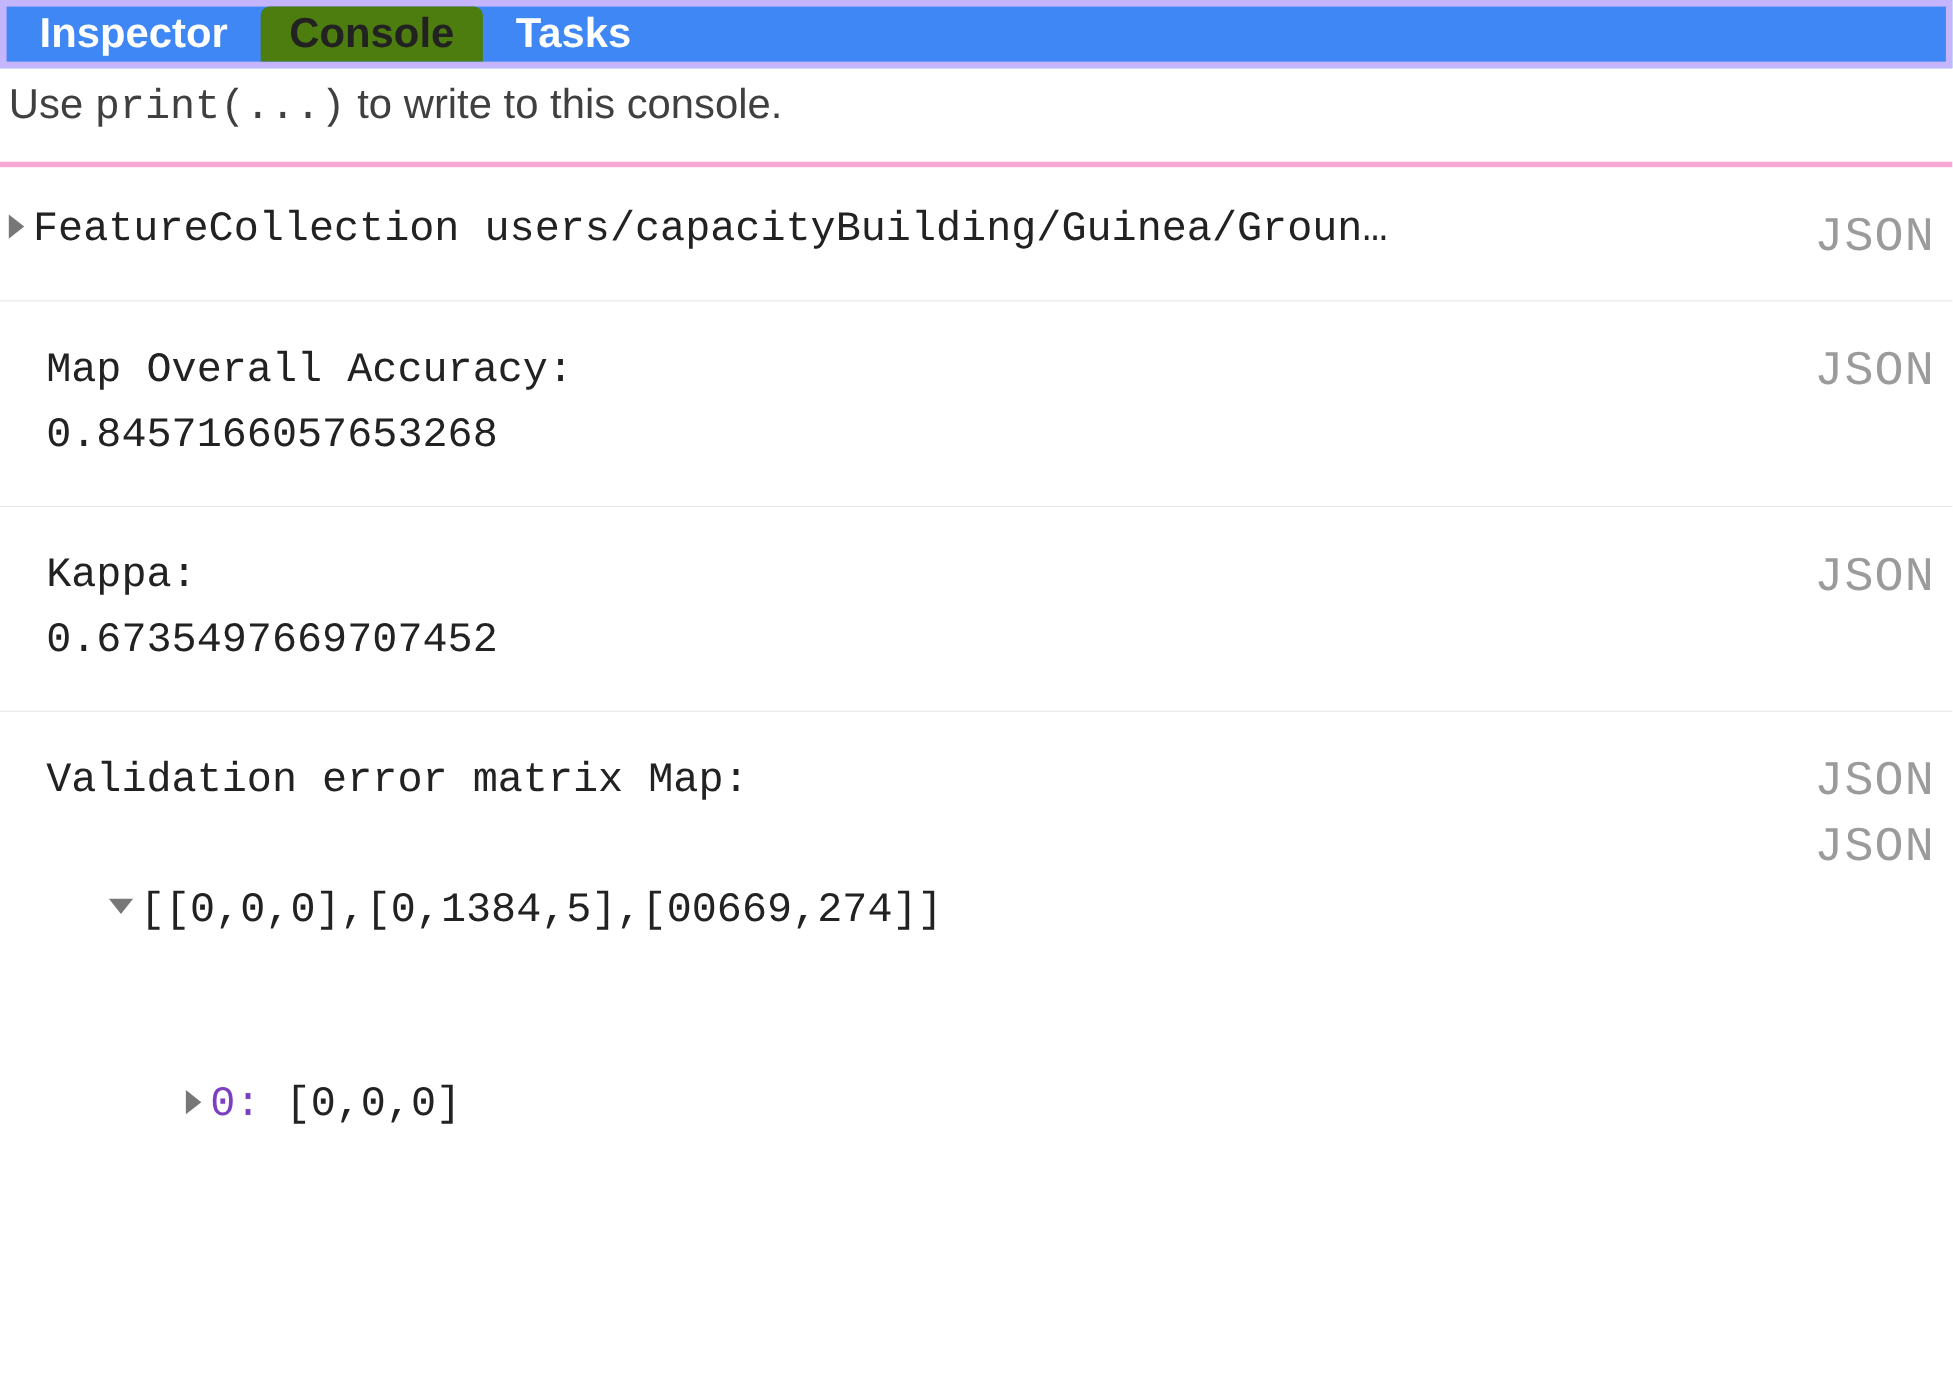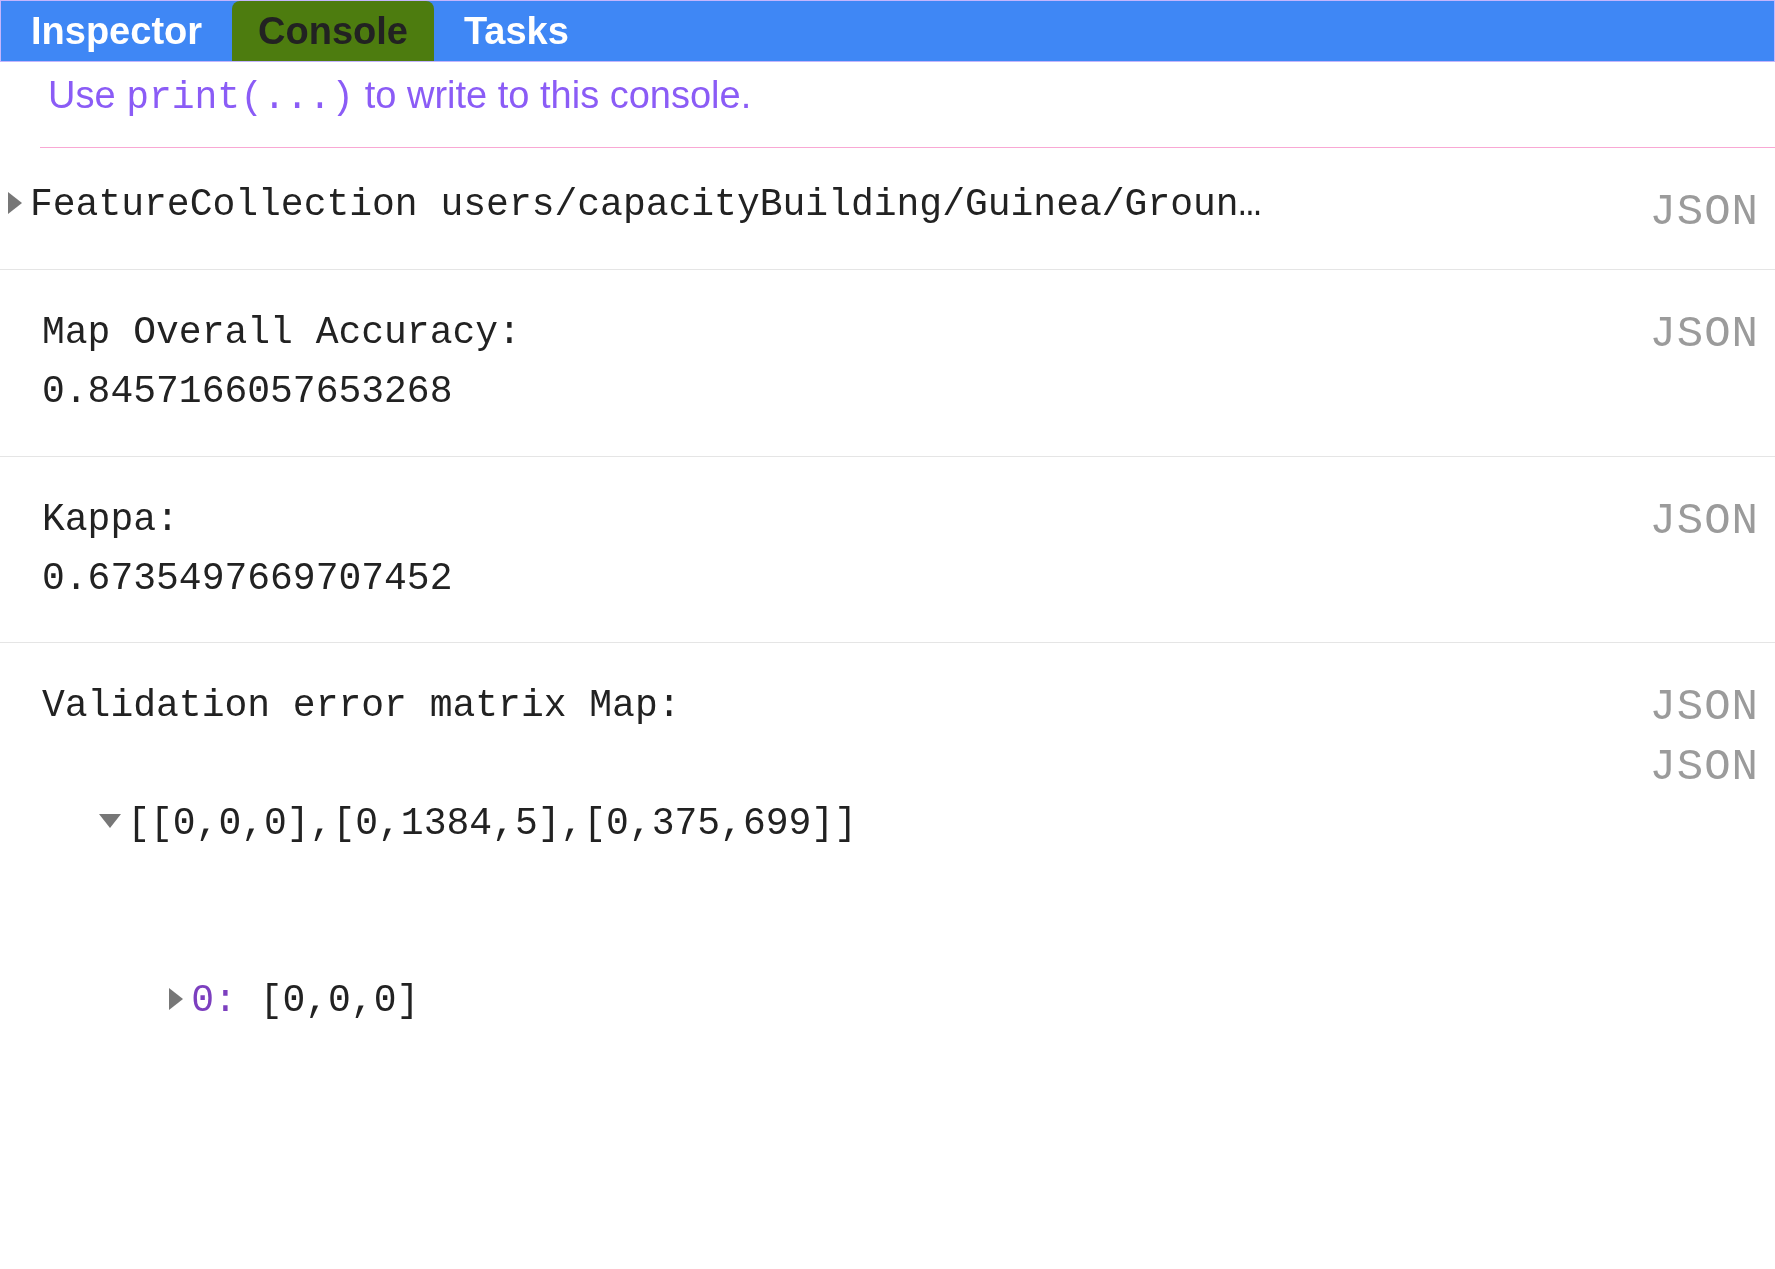--- a/index.html
+++ b/index.html
@@ -3,21 +3,21 @@
 <meta charset="utf-8">
 <style>
   * { box-sizing: border-box; margin: 0; padding: 0; }
   html, body { width: 1775px; height: 1269px; font-family: Arial, Helvetica, sans-serif; background: #fff; color: #222; }
   .tabbar {
     display: flex;
     align-items: stretch;
     background: #3f87f5;
     height: 62px;
     padding: 0 4px;
-    border: 1px solid #c4b5fd;
+    border: 6px solid #c4b5fd;
   }
   .tab {
     display: flex;
     align-items: center;
     padding: 0 26px;
     font-size: 38px;
     font-weight: 700;
     color: #fff;
     cursor: pointer;
     user-select: none;
@@ -25,23 +25,22 @@
     border-top-right-radius: 8px;
     margin-right: 4px;
   }
   .tab.active {
     background: #4d7c0f;
     color: #222;
   }
   .hint {
     padding: 12px 10px 28px 8px;
     font-size: 38px;
-    color: #8b5cf6;
-    border-bottom: 1px solid #f9a8d4;
-    margin-left: 40px;
+    color: #404040;
+    border-bottom: 5px solid #f9a8d4;
   }
   .hint code {
     font-family: "Consolas","Menlo","Courier New",monospace;
     font-size: 38px;
   }
   .sep { border-bottom: 1px solid #e5e5e5; }
 
   .entry {
     position: relative;
     padding: 34px 10px 34px 8px;
@@ -127,21 +126,21 @@
   <span class="row indent1 line">0.6735497669707452</span>
 </div>
 
 <div class="entry last">
   <span class="json-badge top1">JSON</span>
   <span class="json-badge top2">JSON</span>
 
   <span class="row indent1 line">Validation error matrix Map:</span>
 
   <span class="row line">
-    <span class="tri open"></span><span>[[0,0,0],[0,1384,5],[0,375,699]]</span>
+    <span class="tri open"></span><span>[[0,0,0],[0,1384,5],[00669,274]]</span>
   </span>
 
   <span class="row indent2 line">
     <span class="tri"></span><span class="idx">0:</span> <span>[0,0,0]</span>
   </span>
   <span class="row indent2 line">
      
   </span>
 </div>
 

